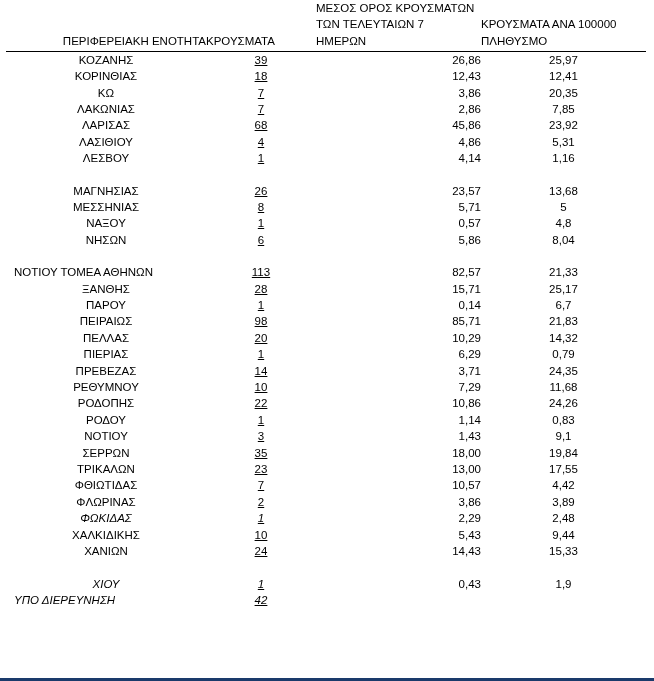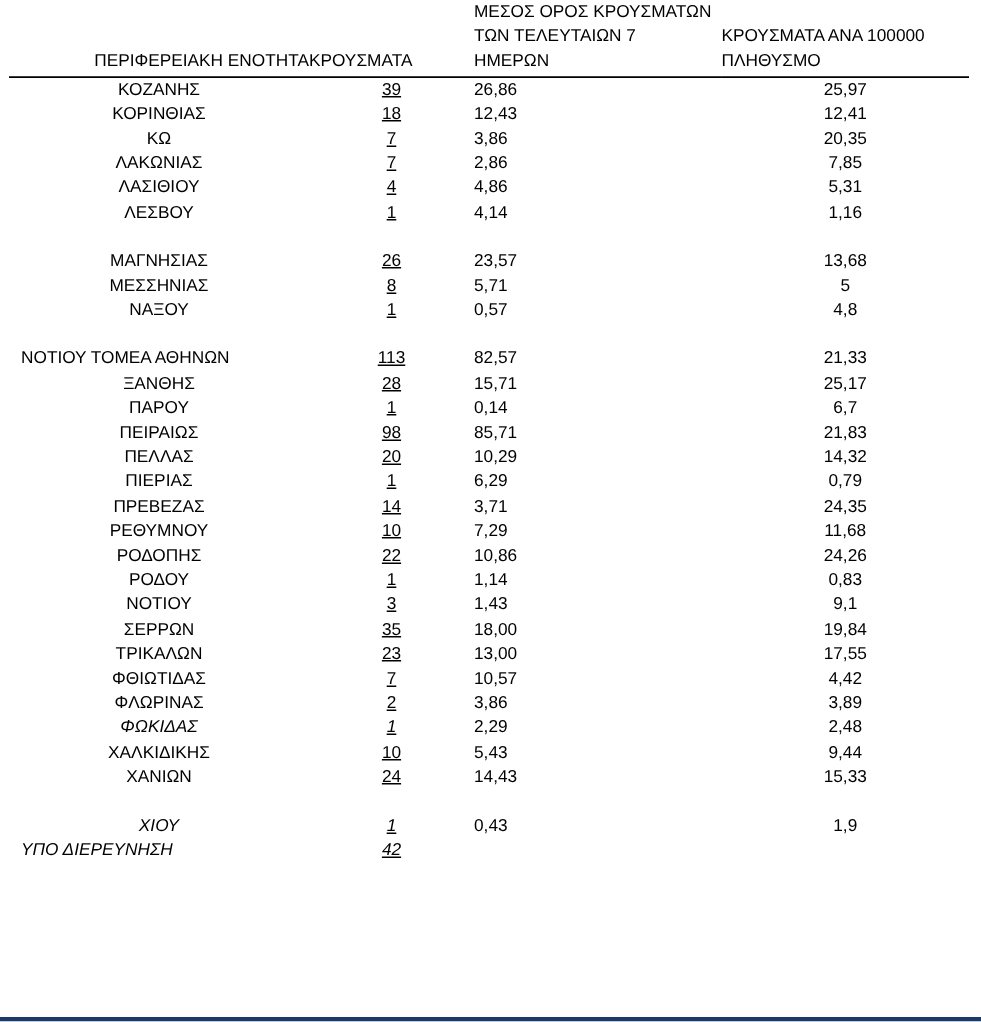--- a/index.html
+++ b/index.html
@@ -67,21 +67,21 @@
   
   td.region {
     text-align: center;
     padding-right: 0;
   }
   td.region.left {
     text-align: left;
     padding-left: 8px;
   }
   td.num-cases { text-align: center; text-decoration: underline; }
-  td.num-avg   { text-align: left; }
+  td.num-avg   { text-align: right; }
   td.num-per   { text-align: center; }
 
   td.italic { font-style: italic; }
 
   tr.spacer td {
     height: 16px;
     font-size: 0;
     line-height: 0;
   }
   .bottom-rule {
@@ -145,20 +145,26 @@
           <td class="num-avg">3,86</td>
           <td class="num-per">20,35</td>
         </tr>
         <tr>
           <td class="region">ΛΑΚΩΝΙΑΣ</td>
           <td class="num-cases">7</td>
           <td class="num-avg">2,86</td>
           <td class="num-per">7,85</td>
         </tr>
         <tr>
+          <td class="region">ΛΑΡΙΣΑΣ</td>
+          <td class="num-cases">68</td>
+          <td class="num-avg">45,86</td>
+          <td class="num-per">23,92</td>
+        </tr>
+        <tr>
           <td class="region">ΛΑΣΙΘΙΟΥ</td>
           <td class="num-cases">4</td>
           <td class="num-avg">4,86</td>
           <td class="num-per">5,31</td>
         </tr>
         <tr>
           <td class="region">ΛΕΣΒΟΥ</td>
           <td class="num-cases">1</td>
           <td class="num-avg">4,14</td>
           <td class="num-per">1,16</td>
@@ -180,20 +186,26 @@
           <td class="num-cases">8</td>
           <td class="num-avg">5,71</td>
           <td class="num-per">5</td>
         </tr>
         <tr>
           <td class="region">ΝΑΞΟΥ</td>
           <td class="num-cases">1</td>
           <td class="num-avg">0,57</td>
           <td class="num-per">4,8</td>
         </tr>
+        <tr>
+          <td class="region">ΝΗΣΩΝ</td>
+          <td class="num-cases">6</td>
+          <td class="num-avg">5,86</td>
+          <td class="num-per">8,04</td>
+        </tr>
         <tr class="spacer">
           <td></td>
           <td></td>
           <td></td>
           <td></td>
         </tr>
         <tr>
           <td class="region left">ΝΟΤΙΟΥ ΤΟΜΕΑ ΑΘΗΝΩΝ</td>
           <td class="num-cases">113</td>
           <td class="num-avg">82,57</td>

